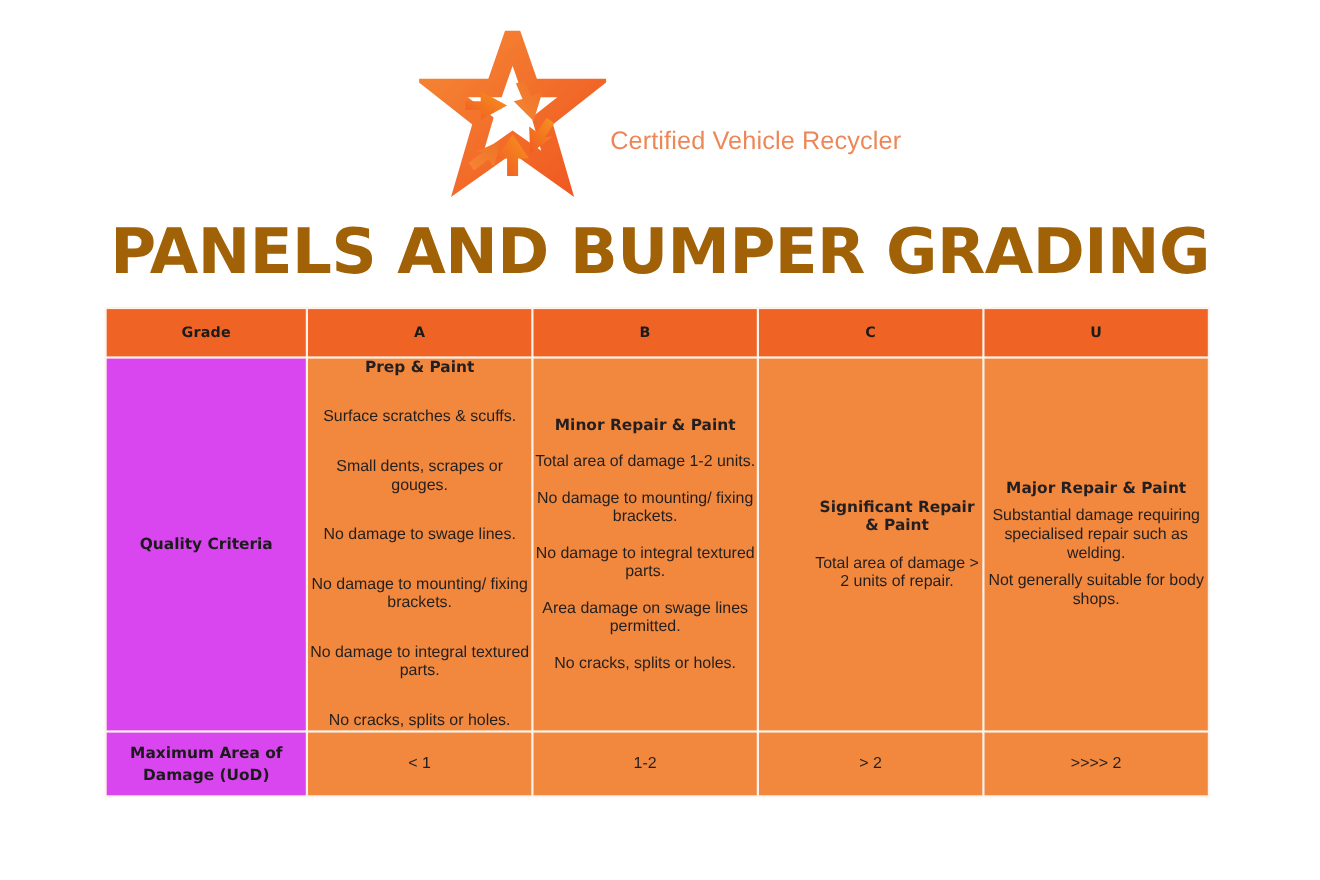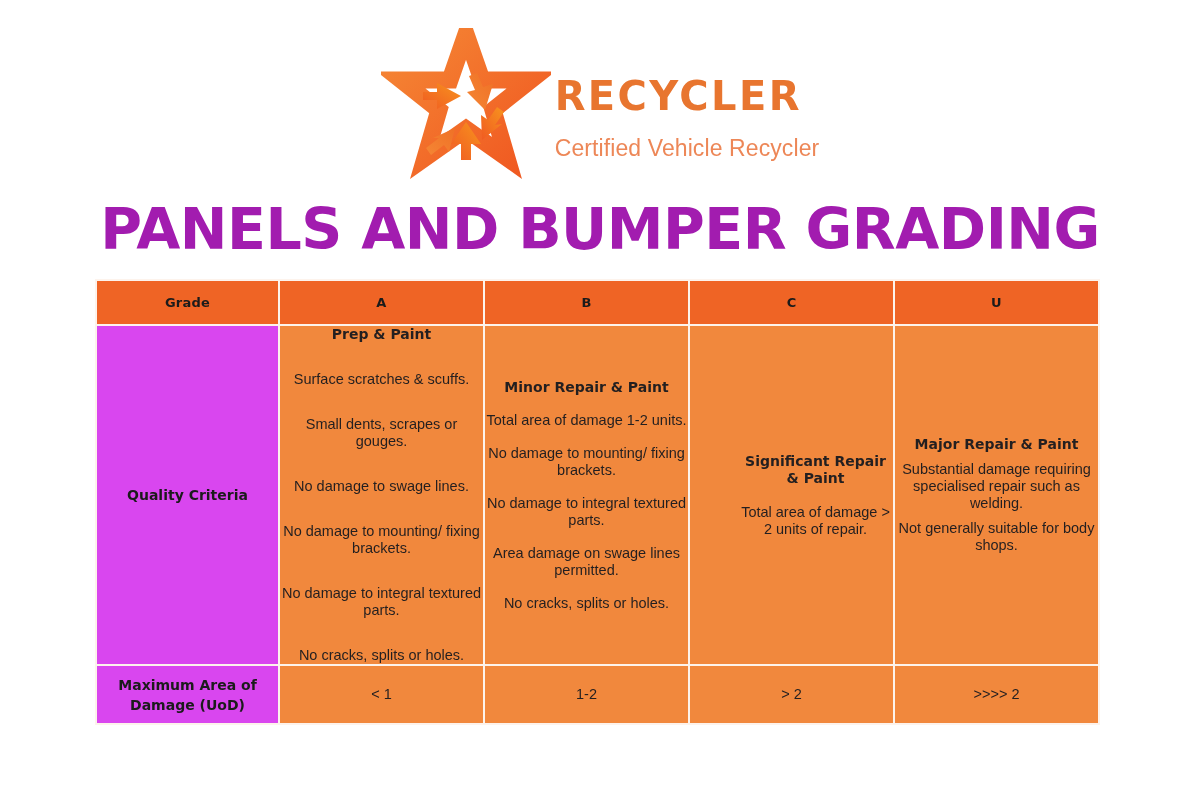--- a/index.html
+++ b/index.html
@@ -73,21 +73,21 @@
   .page-title {
     position: absolute;
     left: 0;
     top: 193px;
     width: 1200px;
     text-align: center;
     font-family: "DejaVu Sans", sans-serif;
     font-size: 57px;
     font-weight: bold;
     letter-spacing: -0.5px;
-    color: #a21caf;
+    color: #a16207;
     line-height: 72px;
     white-space: nowrap;
   }
 
   
   .grade-table {
     position: absolute;
     left: 95px;
     top: 279px;
     width: 957px;
@@ -197,21 +197,20 @@
           <path d="M112 56 L104 82 L86 64 L94 62 L88 48 L96 45 L102 59 Z" fill="url(#gC)"></path>
 
           <path d="M121 96 L101 112 L100 87 L107 92 L116 79 L123 84 L114 97 Z" fill="url(#gB)"></path>
 
           <path d="M52 110 L74 100 L68 124 L63 117 L50 127 L45 120 L58 110 Z" fill="url(#gC)"></path>
 
           <path d="M85 94 L100 116 L90 116 L90 132 L80 132 L80 116 L70 116 Z" fill="url(#gB)"></path>
         </g>
       </svg>
       <div class="logo-words">
-        <div class="logo-wordmark">RECYCLER</div>
         <div class="logo-tagline">Certified Vehicle Recycler</div>
       </div>
     </div>
   </div>
 
   <div class="page-title">PANELS AND BUMPER GRADING</div>
 
   <table class="grade-table">
     <colgroup>
       <col class="c-label">

